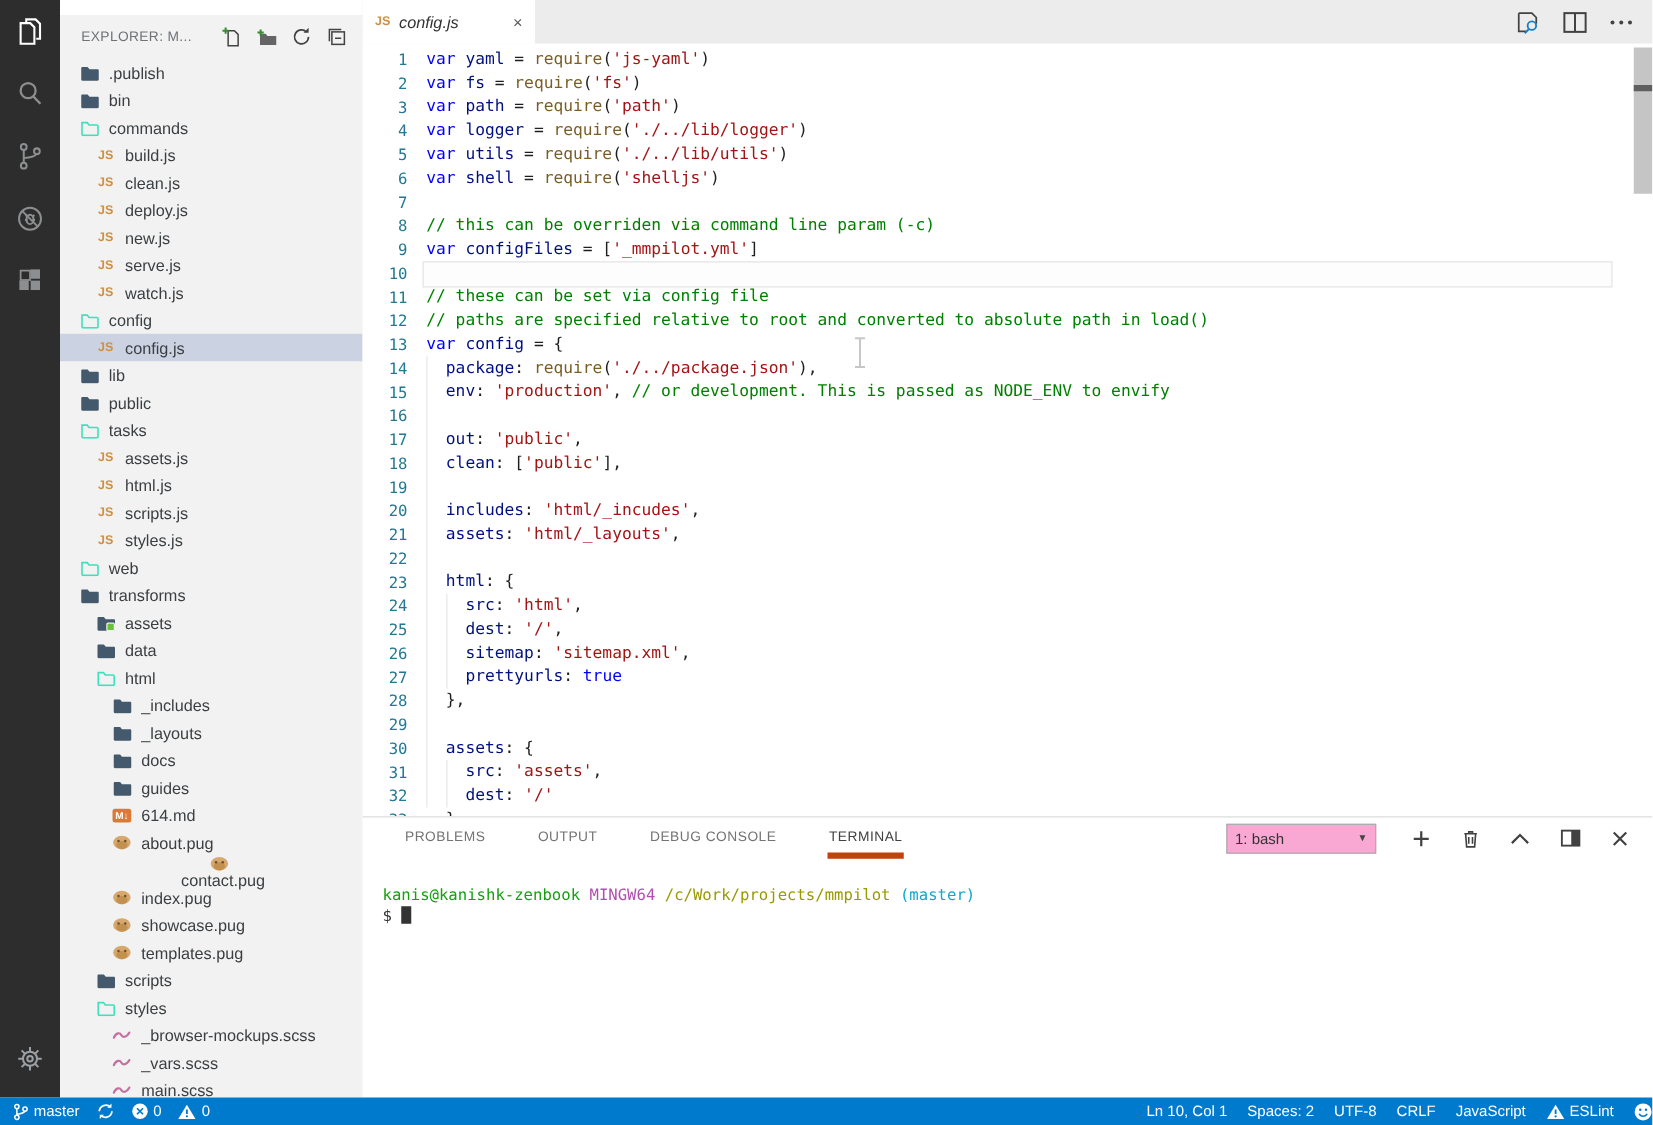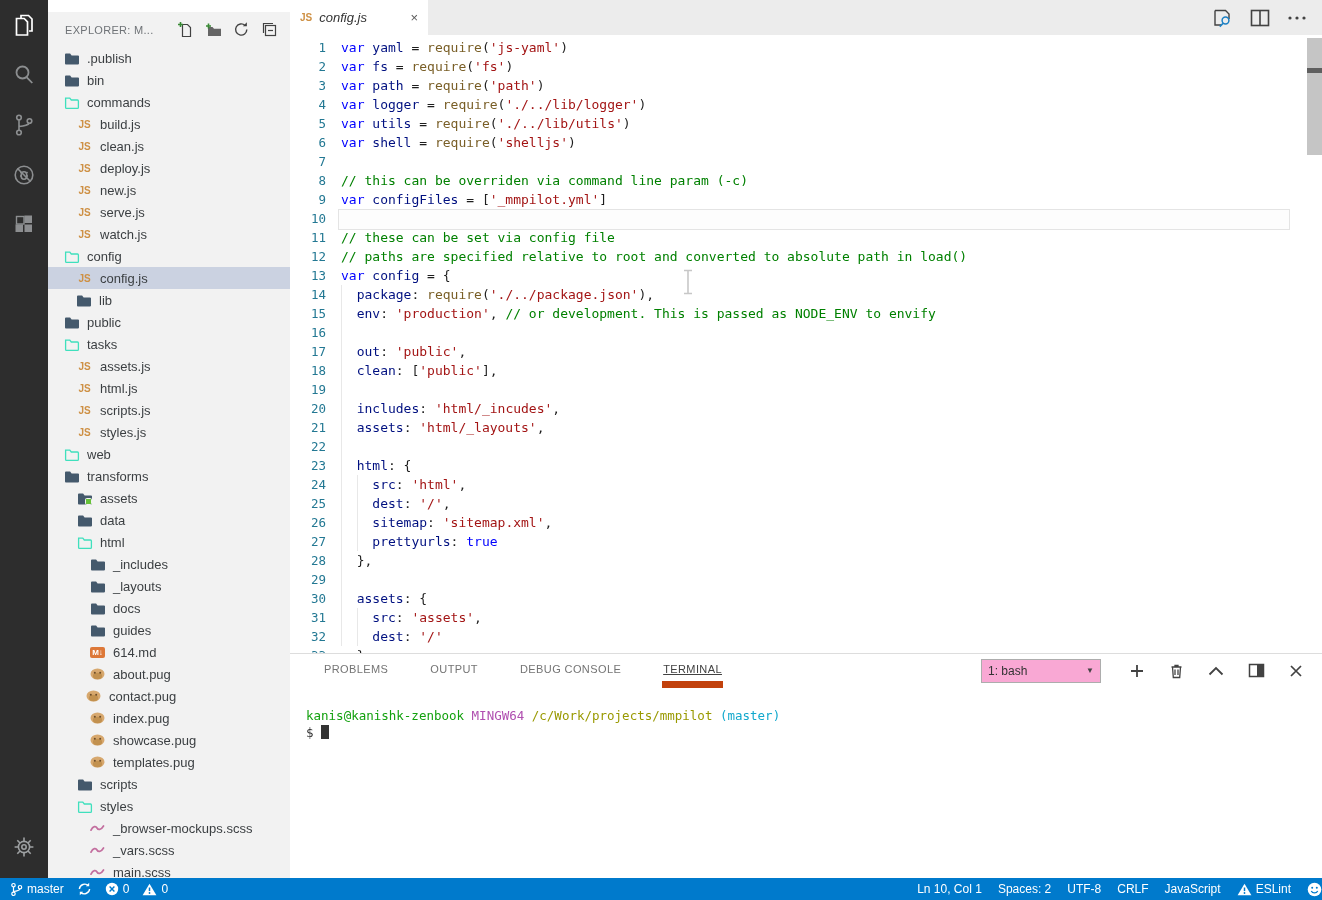--- a/index.html
+++ b/index.html
@@ -45,21 +45,21 @@
   .cur-line{position:absolute;left:48px;right:32px;top:174px;height:19px;border:1px solid #e4e4e4;background:#fdfdfd;}
   .guide{position:absolute;width:1px;background:#e8e8e8;}
   .vscroll{position:absolute;right:0;top:3px;width:15px;height:117px;background:#c5c5c5;cursor:pointer;}
   .vscroll-mark{position:absolute;right:0;top:33px;width:15px;height:5px;background:#5f5f5f;}
   .ibeam{position:absolute;left:392px;top:234px;opacity:.55;}
 
   
   .panel{position:absolute;top:653px;left:0;right:0;bottom:0;border-top:1px solid #ddd;background:#fff;}
   .panel-header{height:33px;display:flex;align-items:center;padding-left:33px;}
   .panel-tab{font-size:11px;color:#747474;margin-right:40px;letter-spacing:.4px;padding:9px 1px 6px;cursor:pointer;}
-  .panel-tab.active{color:#424242;border-bottom:7px solid #c2410c;text-decoration:underline;}
+  .panel-tab.active{color:#424242;border-bottom:5px solid #c2410c;}
   .panel-controls{margin-left:auto;display:flex;align-items:center;gap:24px;padding-right:19px;}
   .panel-controls .ic{cursor:pointer;}
   .term-select{width:106px;height:22px;border:1px solid #adadad;background:#f9a8d4;font-size:12px;color:#333;
                display:flex;align-items:center;justify-content:space-between;padding:0 6px;cursor:pointer;margin-right:4px;}
   .caret{font-size:8px;color:#444;}
   .terminal{padding:20px 0 0 16px;font-family:"DejaVu Sans Mono","Liberation Mono",monospace;
             font-size:12.5px;line-height:17px;color:#333;}
   .t-green{color:#13a10e}.t-mag{color:#b04fb0}.t-yel{color:#999900}.t-cyan{color:#11a8cd}.t-plain{color:#333}
   .cursor-block{display:inline-block;width:8px;height:14px;background:#333;vertical-align:-2px;}
 
@@ -278,21 +278,21 @@
         <span>config</span>
       </div>
       <div class="tree-row selected" style="padding-left: 28px;">
         <span class="tree-ic">
           <span class="ic ">
             <span class="badge-js">JS</span>
           </span>
         </span>
         <span>config.js</span>
       </div>
-      <div class="tree-row" style="padding-left: 27px;">
+      <div class="tree-row" style="padding-left: 15px;">
         <span class="tree-ic">
           <span class="ic ">
             <svg width="16" height="13" viewBox="0 0 16 13" xmlns="http://www.w3.org/2000/svg">
               <path d="M1 2.4c0-.5.4-.9.9-.9h4.2L7.6 3.4h6.5c.5 0 .9.4.9.9v7.3c0 .5-.4.9-.9.9H1.9a.9.9 0 01-.9-.9z" fill="#44596c"></path>
             </svg>
           </span>
         </span>
         <span>lib</span>
       </div>
       <div class="tree-row" style="padding-left: 15px;">
@@ -452,21 +452,21 @@
             <svg width="15" height="12" viewBox="0 0 15 12" xmlns="http://www.w3.org/2000/svg">
               <ellipse cx="7.5" cy="6" rx="7" ry="5.5" fill="#d7a86e"></ellipse>
               <ellipse cx="7.5" cy="8" rx="4.6" ry="3.2" fill="#c2914f"></ellipse>
               <circle cx="4.8" cy="4.8" r="1" fill="#6b4c2a"></circle>
               <circle cx="10.2" cy="4.8" r="1" fill="#6b4c2a"></circle>
             </svg>
           </span>
         </span>
         <span>about.pug</span>
       </div>
-      <div class="tree-row" style="padding-left: 37px;">
+      <div class="tree-row" style="padding-left: 19px; flex-direction: column;">
         <span class="tree-ic">
           <span class="ic ">
             <svg width="15" height="12" viewBox="0 0 15 12" xmlns="http://www.w3.org/2000/svg">
               <ellipse cx="7.5" cy="6" rx="7" ry="5.5" fill="#d7a86e"></ellipse>
               <ellipse cx="7.5" cy="8" rx="4.6" ry="3.2" fill="#c2914f"></ellipse>
               <circle cx="4.8" cy="4.8" r="1" fill="#6b4c2a"></circle>
               <circle cx="10.2" cy="4.8" r="1" fill="#6b4c2a"></circle>
             </svg>
           </span>
         </span>

